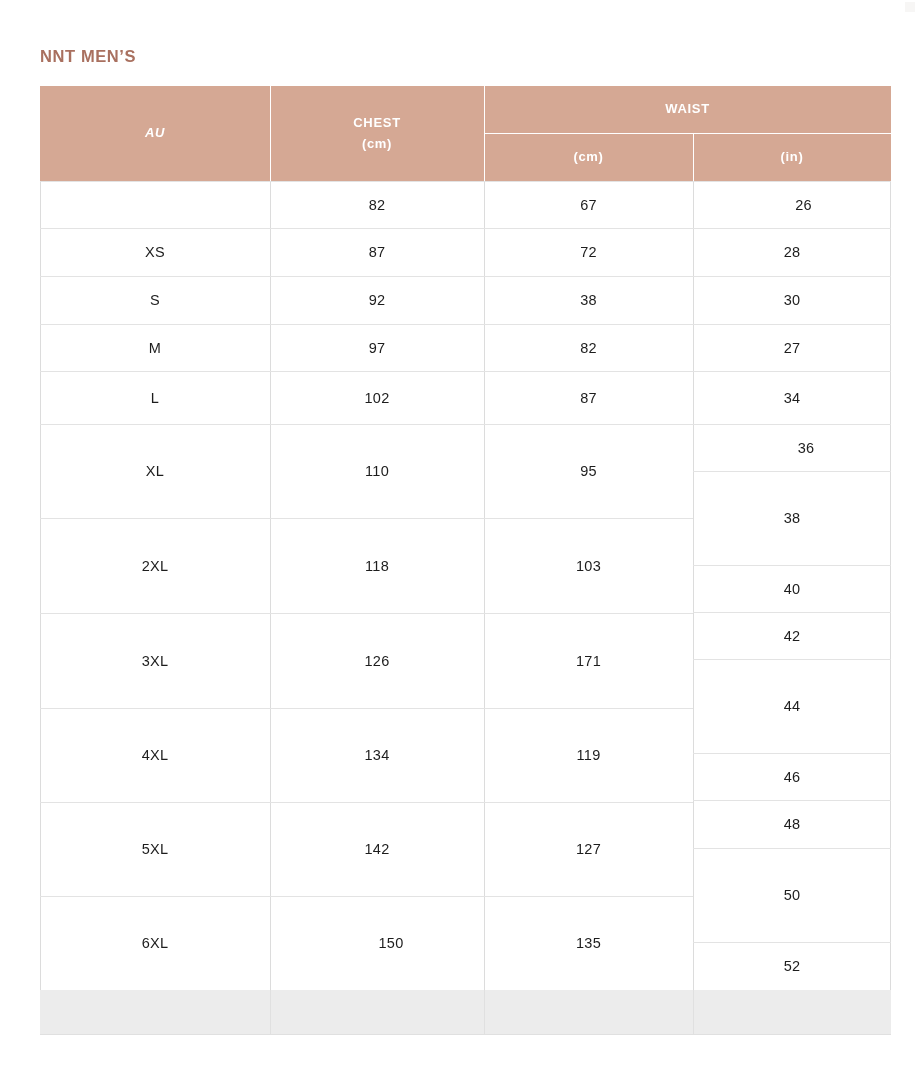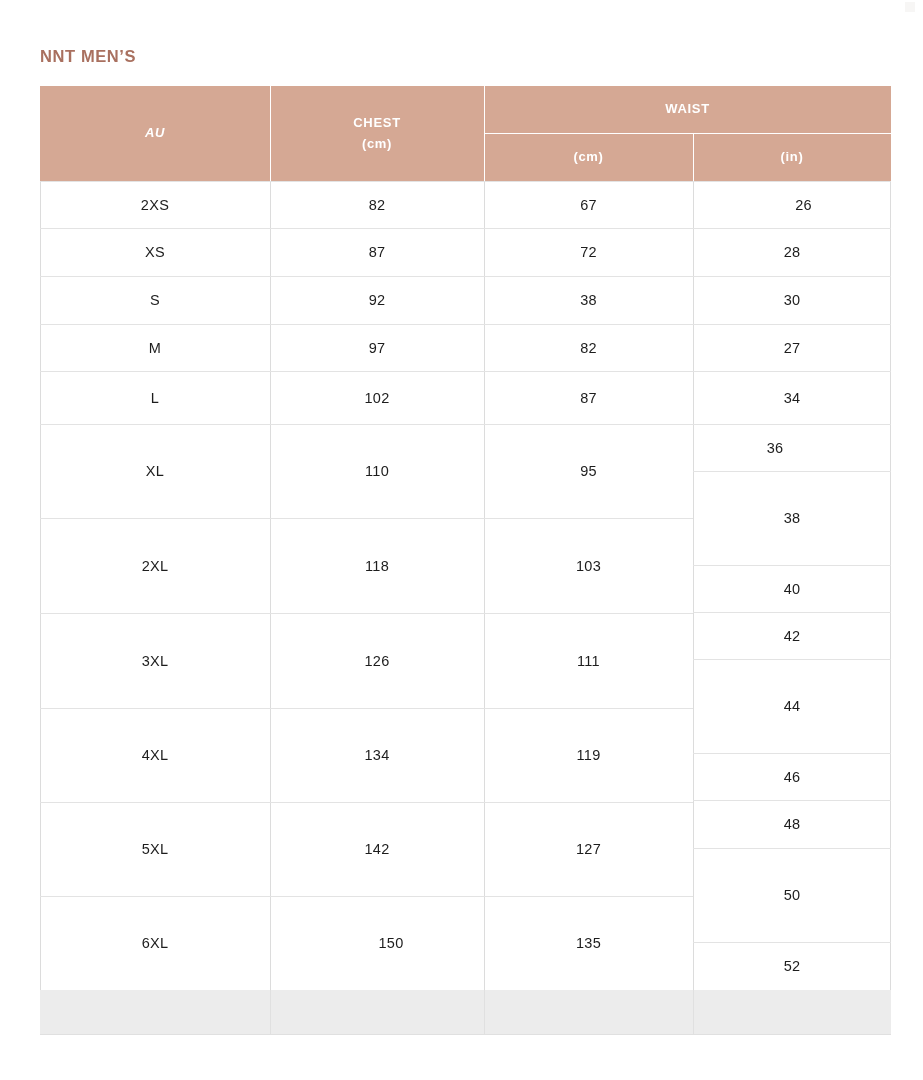--- a/index.html
+++ b/index.html
@@ -173,21 +173,20 @@
   <div class="hline" style="left:0;top:238px;width:653px;"></div>
   <div class="hline" style="left:0;top:285px;width:653px;"></div>
   <div class="hline" style="left:0;top:338px;width:653px;"></div>
   <div class="hline" style="left:0;top:432px;width:653px;"></div>
   <div class="hline" style="left:0;top:527px;width:653px;"></div>
   <div class="hline" style="left:0;top:622px;width:653px;"></div>
   <div class="hline" style="left:0;top:716px;width:653px;"></div>
   <div class="hline" style="left:0;top:810px;width:653px;"></div>
   <div class="hline" style="left:0;top:904px;width:851px;"></div>
 
-  <div class="cell" style="left:0;top:95px;width:230px;height:47px;">2XS</div>
   <div class="cell" style="left:230px;top:95px;width:214px;height:47px;">82</div>
   <div class="cell" style="left:444px;top:95px;width:209px;height:47px;">67</div>
 
   <div class="cell" style="left:0;top:142px;width:230px;height:48px;">XS</div>
   <div class="cell" style="left:230px;top:142px;width:214px;height:48px;">87</div>
   <div class="cell" style="left:444px;top:142px;width:209px;height:48px;">72</div>
 
   <div class="cell" style="left:0;top:190px;width:230px;height:48px;">S</div>
   <div class="cell" style="left:230px;top:190px;width:214px;height:48px;">92</div>
   <div class="cell" style="left:444px;top:190px;width:209px;height:48px;">38</div>
@@ -203,21 +202,21 @@
   <div class="cell" style="left:0;top:338px;width:230px;height:94px;">XL</div>
   <div class="cell" style="left:230px;top:338px;width:214px;height:94px;">110</div>
   <div class="cell" style="left:444px;top:338px;width:209px;height:94px;">95</div>
 
   <div class="cell" style="left:0;top:432px;width:230px;height:95px;">2XL</div>
   <div class="cell" style="left:230px;top:432px;width:214px;height:95px;">118</div>
   <div class="cell" style="left:444px;top:432px;width:209px;height:95px;">103</div>
 
   <div class="cell" style="left:0;top:527px;width:230px;height:95px;">3XL</div>
   <div class="cell" style="left:230px;top:527px;width:214px;height:95px;">126</div>
-  <div class="cell" style="left:444px;top:527px;width:209px;height:95px;">111</div>
+  <div class="cell" style="left:444px;top:527px;width:209px;height:95px;">171</div>
 
   <div class="cell" style="left:0;top:622px;width:230px;height:94px;">4XL</div>
   <div class="cell" style="left:230px;top:622px;width:214px;height:94px;">134</div>
   <div class="cell" style="left:444px;top:622px;width:209px;height:94px;">119</div>
 
   <div class="cell" style="left:0;top:716px;width:230px;height:94px;">5XL</div>
   <div class="cell" style="left:230px;top:716px;width:214px;height:94px;">142</div>
   <div class="cell" style="left:444px;top:716px;width:209px;height:94px;">127</div>
 
   <div class="cell" style="left:0;top:810px;width:230px;height:94px;">6XL</div>
@@ -237,21 +236,21 @@
   <div class="hline" style="left:653px;top:667px;width:198px;"></div>
   <div class="hline" style="left:653px;top:714px;width:198px;"></div>
   <div class="hline" style="left:653px;top:762px;width:198px;"></div>
   <div class="hline" style="left:653px;top:856px;width:198px;"></div>
 
   <div class="cell" style="left:653px;top:95px;width:221px;height:47px;">26</div>
   <div class="cell" style="left:653px;top:142px;width:198px;height:48px;">28</div>
   <div class="cell" style="left:653px;top:190px;width:198px;height:48px;">30</div>
   <div class="cell" style="left:653px;top:238px;width:198px;height:47px;">27</div>
   <div class="cell" style="left:653px;top:285px;width:198px;height:53px;">34</div>
-  <div class="cell" style="left:653px;top:338px;width:164px;height:47px;">36</div>
+  <div class="cell" style="left:684px;top:338px;width:164px;height:47px;">36</div>
   <div class="cell" style="left:653px;top:385px;width:198px;height:94px;">38</div>
   <div class="cell" style="left:653px;top:479px;width:198px;height:47px;">40</div>
   <div class="cell" style="left:653px;top:526px;width:198px;height:47px;">42</div>
   <div class="cell" style="left:653px;top:573px;width:198px;height:94px;">44</div>
   <div class="cell" style="left:653px;top:667px;width:198px;height:47px;">46</div>
   <div class="cell" style="left:653px;top:714px;width:198px;height:48px;">48</div>
   <div class="cell" style="left:653px;top:762px;width:198px;height:94px;">50</div>
   <div class="cell" style="left:653px;top:856px;width:198px;height:48px;">52</div>
 
   <div class="tfoot"></div>

